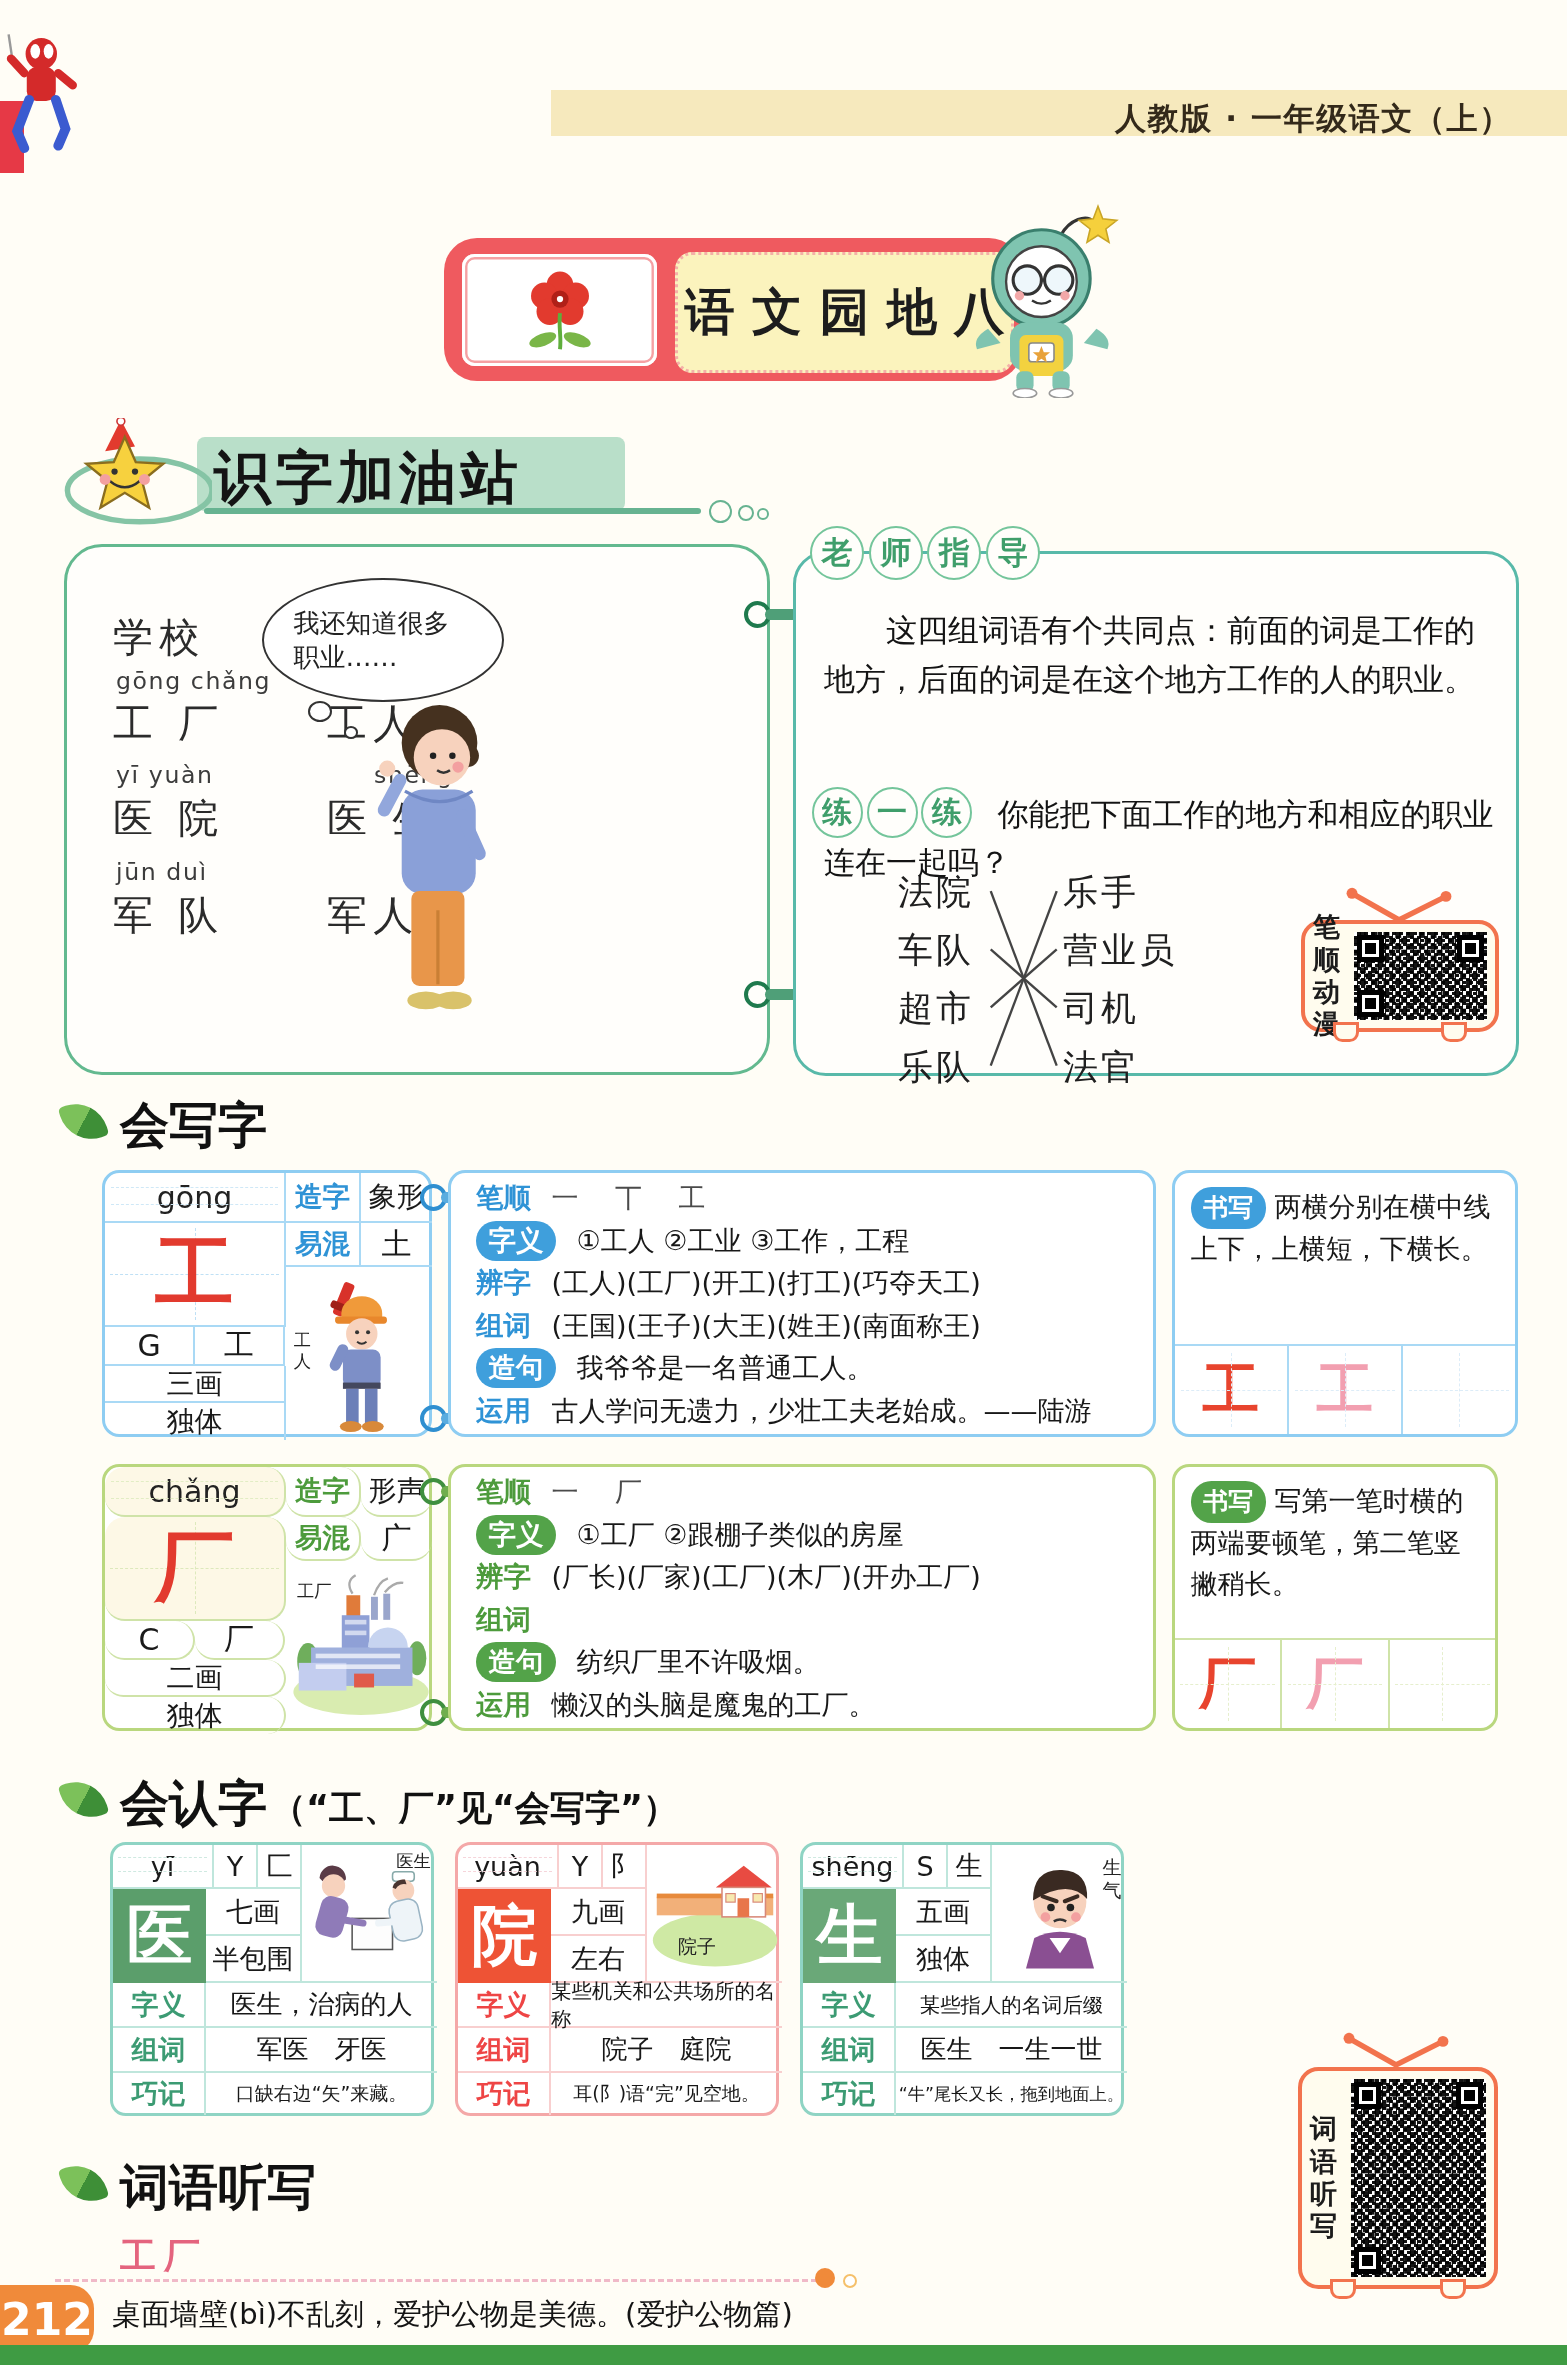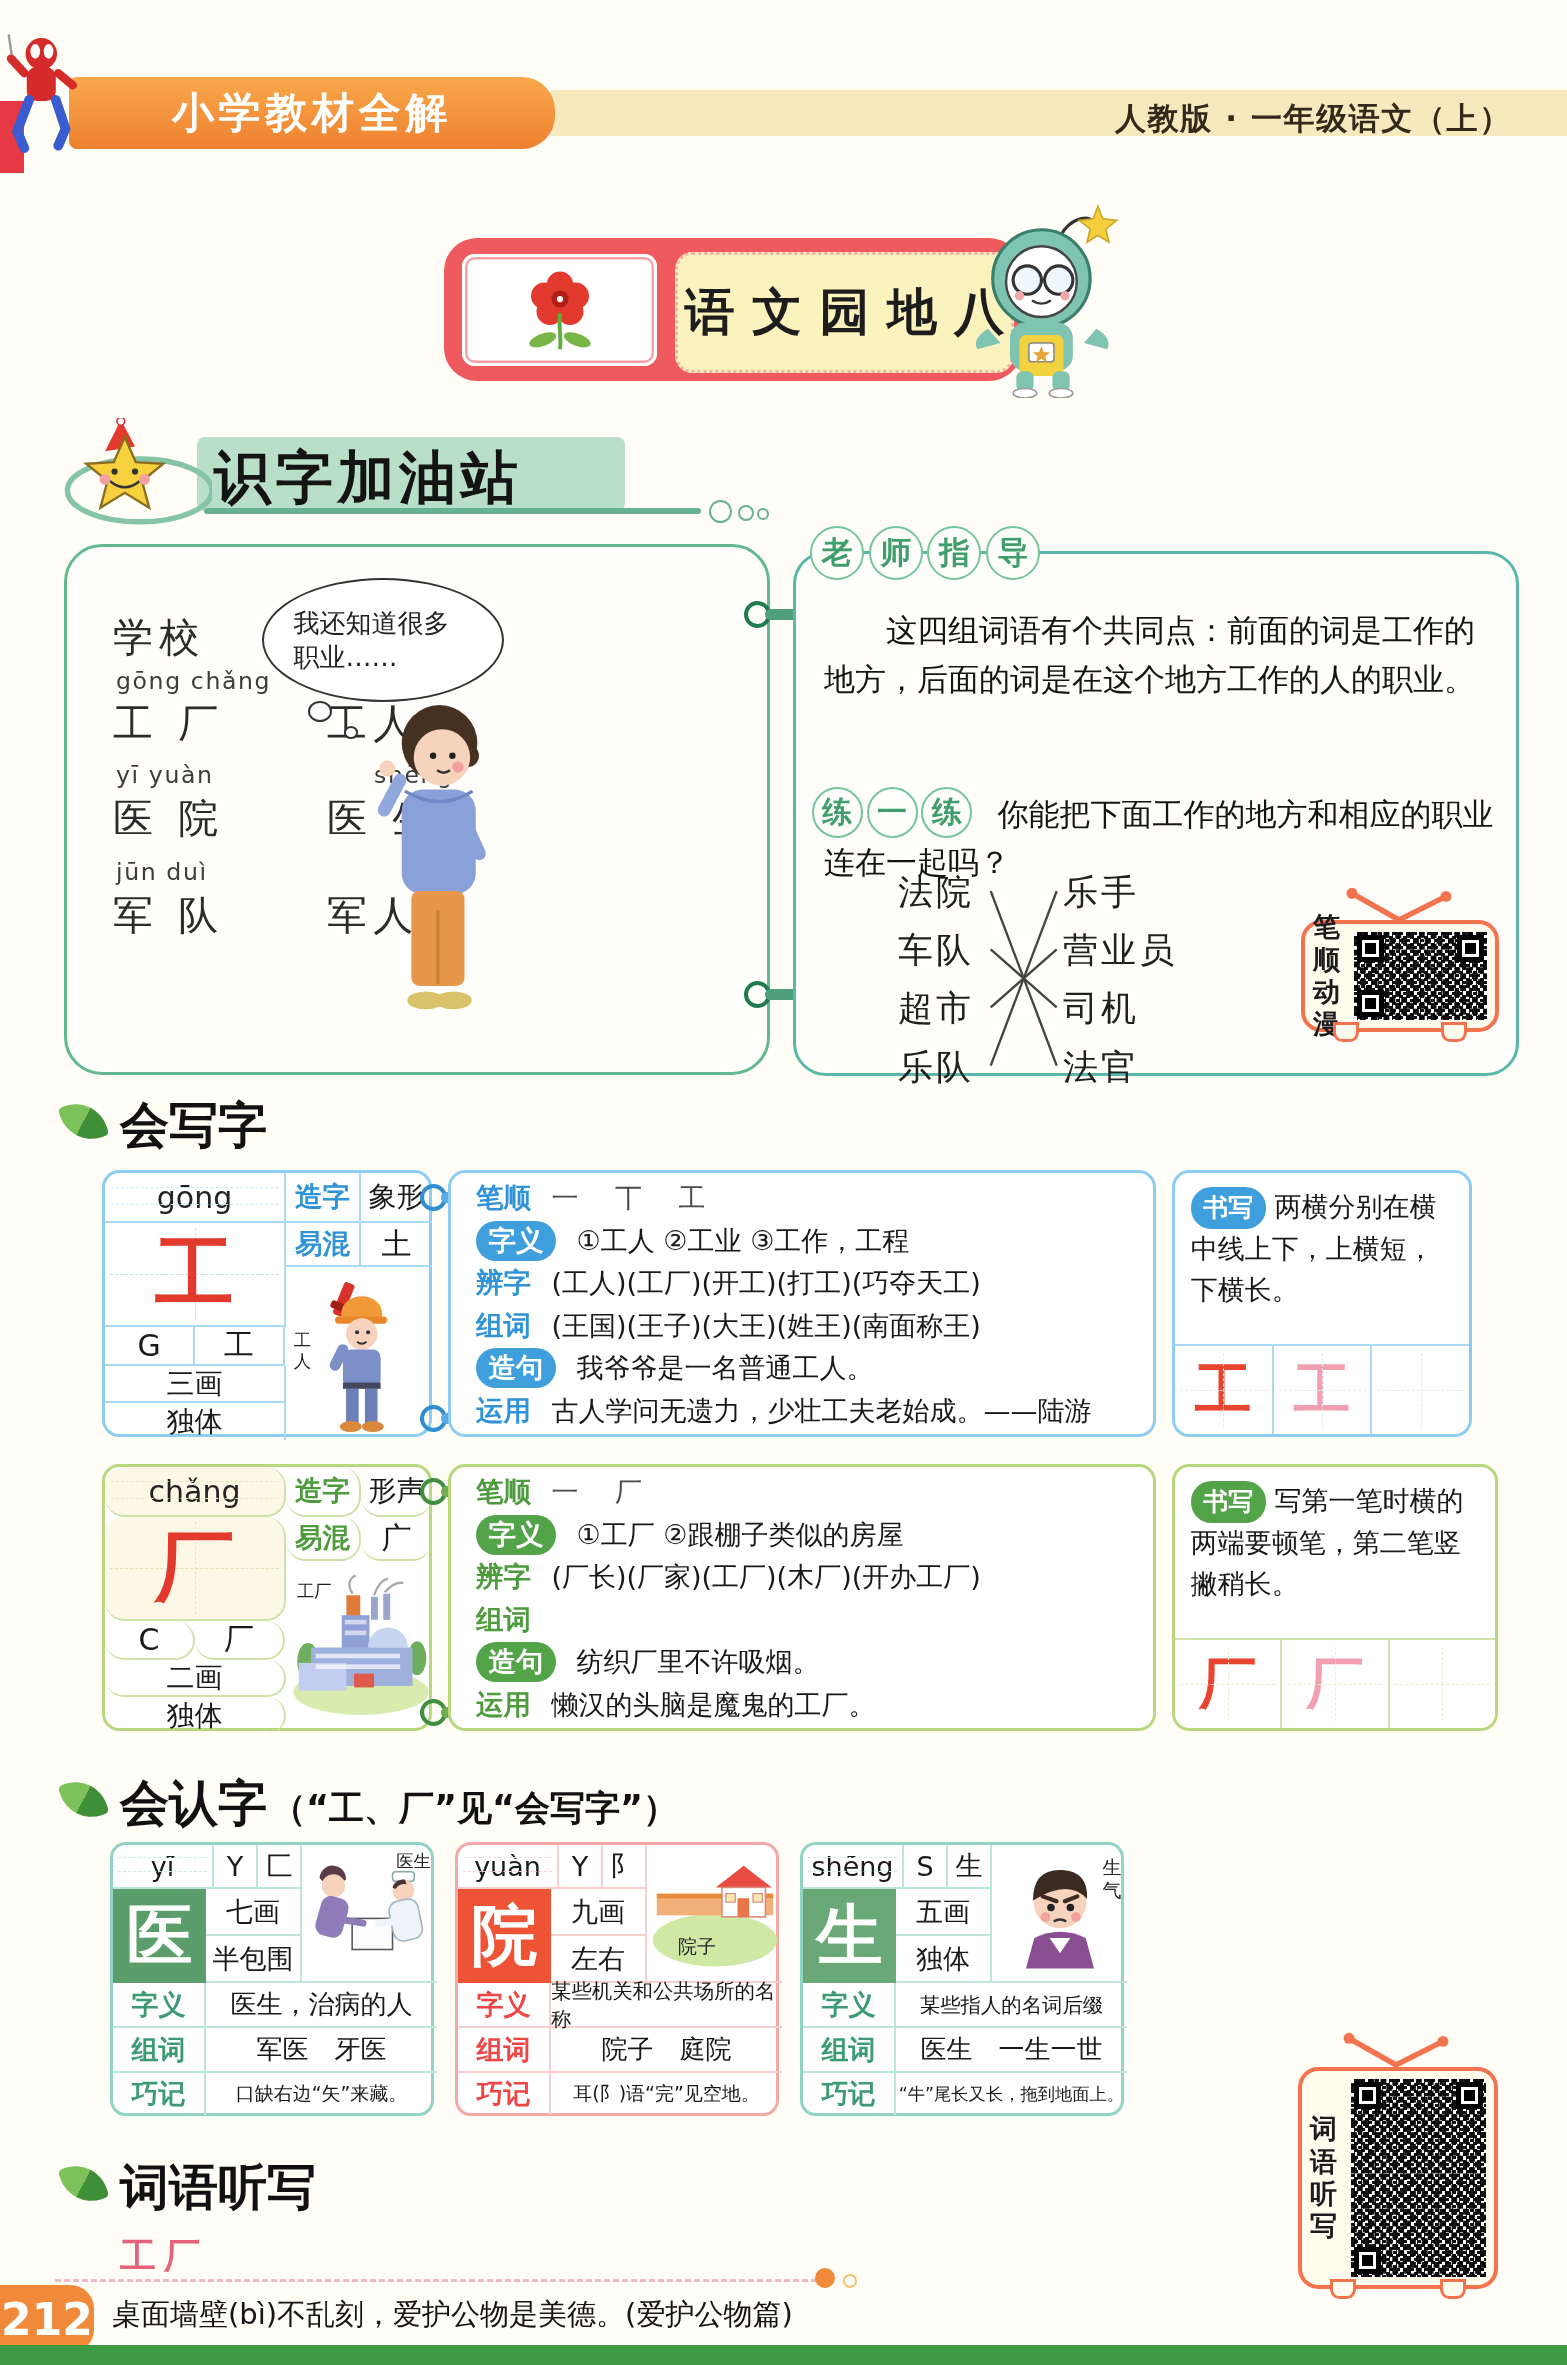--- a/index.html
+++ b/index.html
@@ -163,23 +163,20 @@
   .dict-word{left:120px;top:2232px;font-size:36px;letter-spacing:7.9px;color:#e4647e;font-weight:600;}
 </style>
 </head>
 <body>
 
 <div class="page">
 
   <div class="abs red-tab"></div>
   <div class="abs strip"></div>
   <div class="abs edition">人教版 · 一年级语文（上）</div>
-  <div class="abs brand flex-c">
-    <span>小学教材全解</span>
-  </div>
   <svg class="abs" style="left:4.7px;top:31px" width="75" height="123" viewBox="0 0 62 100">
     <line x1="6" y1="22" x2="3" y2="2" stroke="#999" stroke-width="2"></line>
     <circle cx="30" cy="18" r="13" fill="#d42a2a"></circle>
     <ellipse cx="25" cy="16" rx="4" ry="6" fill="#fff"></ellipse>
       <ellipse cx="36" cy="16" rx="4" ry="6" fill="#fff"></ellipse>
     <rect x="18" y="29" width="24" height="28" rx="8" fill="#d42a2a"></rect>
     <path d="M20 56 L10 82 L16 96 M42 56 L50 80 L44 94" stroke="#3b5bd0" stroke-width="8" fill="none" stroke-linecap="round"></path>
     <path d="M16 34 L5 22 M44 34 L56 44" stroke="#d42a2a" stroke-width="7" stroke-linecap="round"></path>
   </svg>
 
@@ -427,21 +424,21 @@
     <div class="wrow" style="top:176px">
       <span class="pill pill-blue">造句</span>
       <span class="wval">我爷爷是一名普通工人。</span>
     </div>
     <div class="wrow" style="top:219px">
       <span class="wlbl">运用</span>
       <span class="wval">古人学问无遗力，少壮工夫老始成。——陆游</span>
     </div>
   </div>
 
-  <div class="abs wbox th-blue" style="left:1172px;top:1170px;width:300px;height:267px;">
+  <div class="abs wbox th-blue" style="left:1172px;top:1170px;width:346px;height:267px;">
     <p class="shuxie-p">
       <span class="pill pill-blue" style="font-size:25px">书写</span>
       <span>两横分别在横中线上下，上横短，下横长。</span>
     </p>
     <div class="practice">
       <div class="pcell p-red">
           <span>工</span>
         </div>
       <div class="pcell p-pink">
           <span>工</span>

